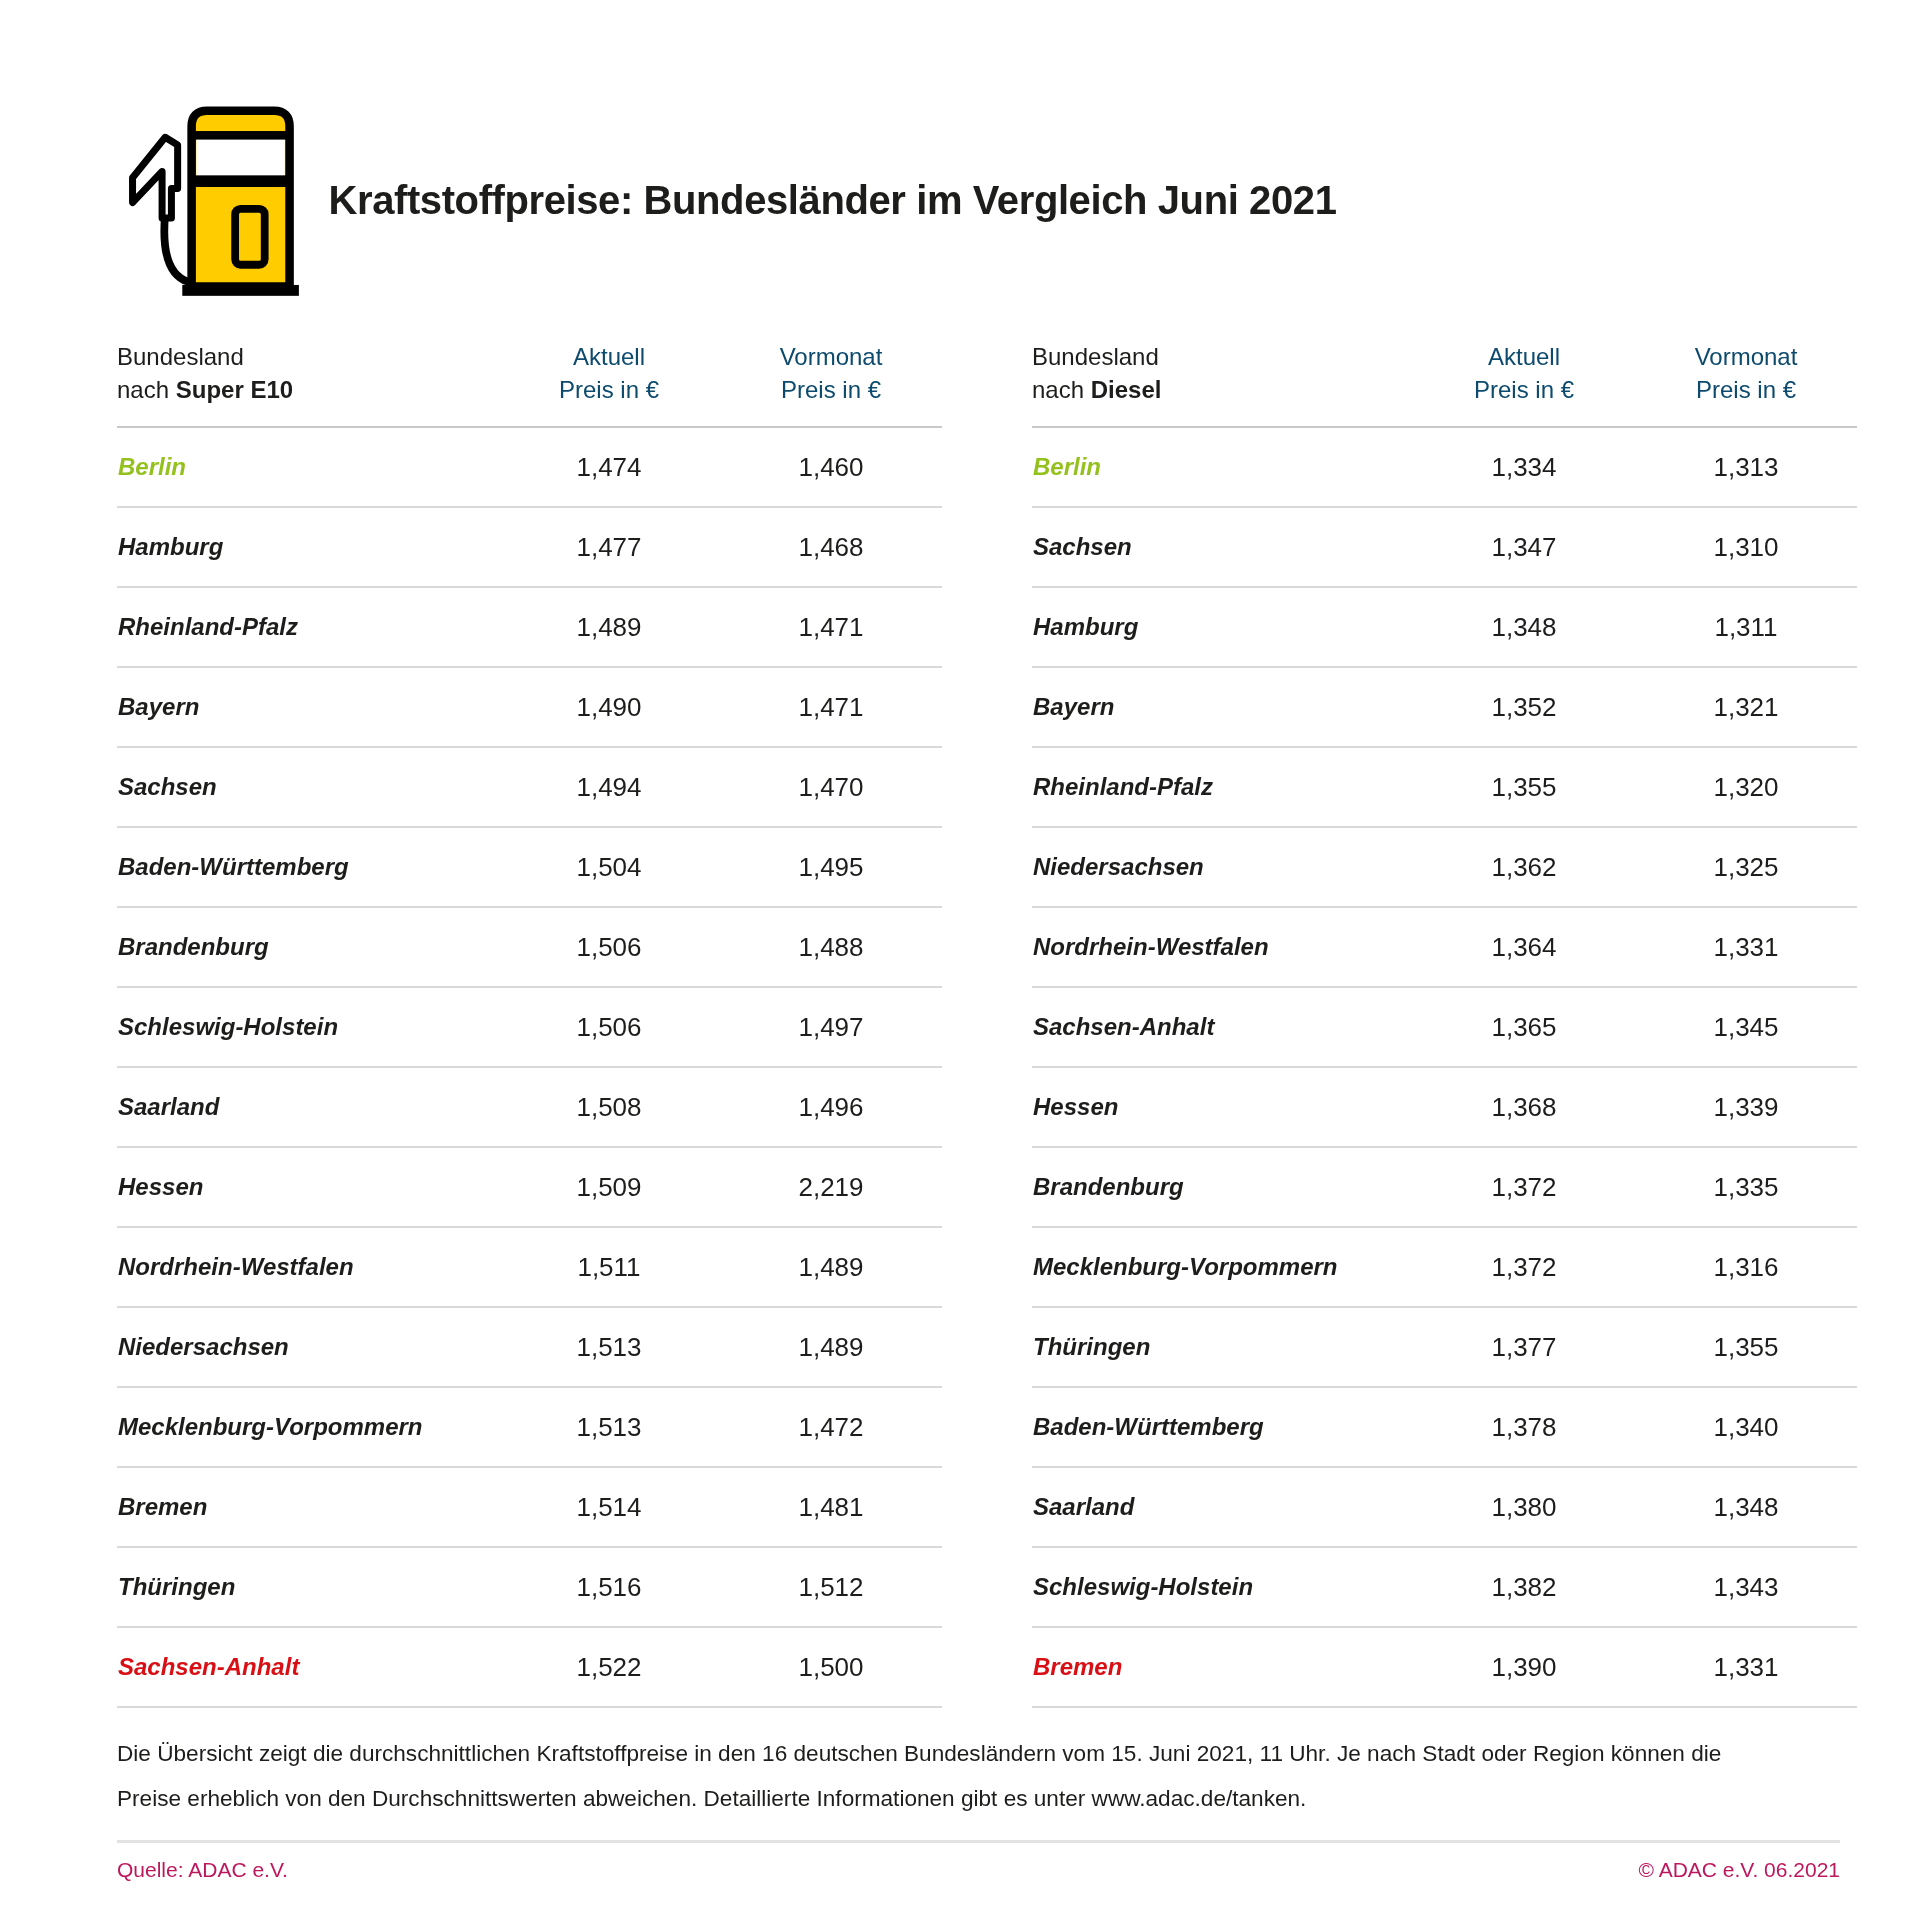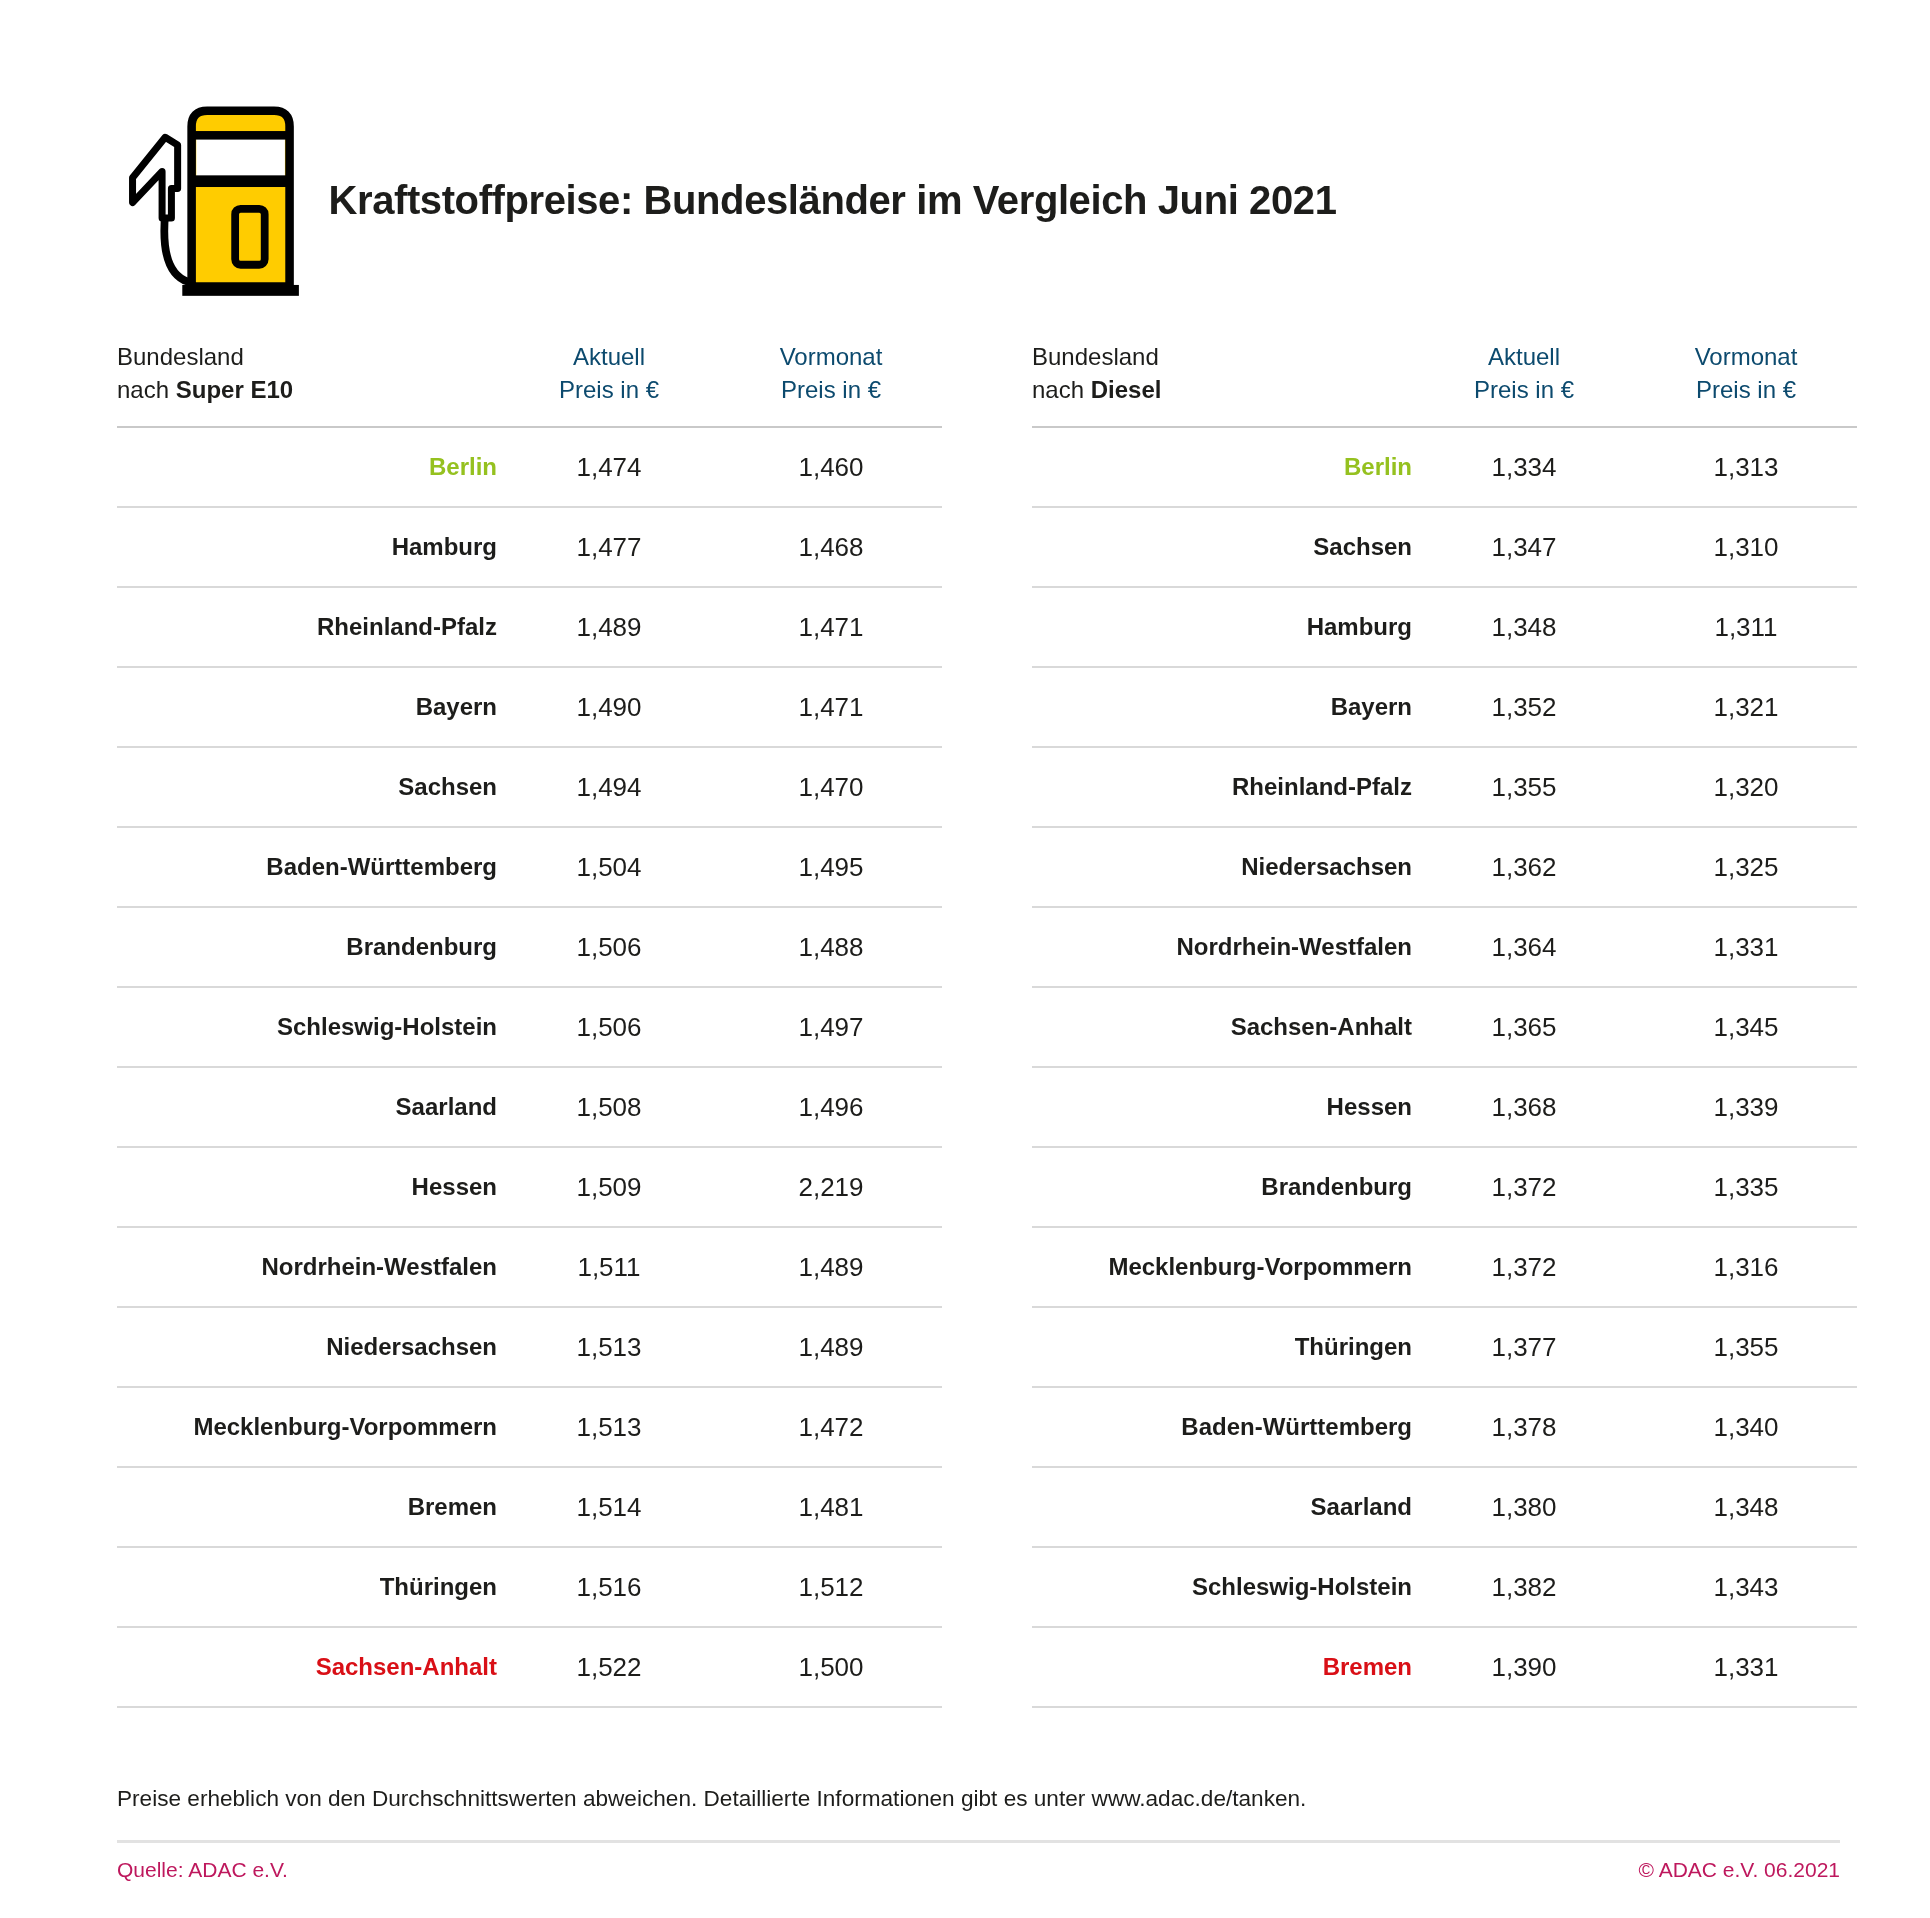--- a/index.html
+++ b/index.html
@@ -19,21 +19,21 @@
   .tables{display:flex;gap:90px;margin-top:39px;}
   table.price-table{width:825px;border-collapse:collapse;table-layout:fixed;}
   table.price-table col.c-name{width:381px;}
   table.price-table col.c-num{width:222px;}
   thead th{vertical-align:bottom;padding:0 0 20px 0;font-weight:normal;
            font-size:24px;line-height:33px;border-bottom:2.3px solid #c9c9c9;}
   th.h-name{text-align:left;color:#1d1d1b;}
   th.h-name b{font-weight:bold;}
   th.h-num{text-align:center;color:#0c4a6e;}
   tbody td{height:76px;border-bottom:2.3px solid #d9d9d9;}
-  td.state{font-size:24px;font-weight:bold;text-align:right;color:#1d1d1b;}
+  td.state{font-size:24px;font-weight:bold;text-align:left;color:#1d1d1b;font-style:italic;}
   td.state.green{color:var(--green,#95C11F);}
   td.state.red{color:var(--red,#D90F16);}
   td.num{font-size:26px;text-align:center;color:#1d1d1b;}
 
   
   .footnote{margin:23px 0 0 0;font-size:22.6px;line-height:45px;color:#1d1d1b;}
   .footer-divider{border:none;border-top:3.1px solid #e2e2e2;margin:18.7px 0 0 0;}
   .footer{display:flex;justify-content:space-between;align-items:baseline;
           margin-top:15.6px;font-size:21px;color:#be185d;}
 </style>
@@ -273,21 +273,21 @@
             <td class="state red">Bremen</td>
             <td class="num">1,390</td>
             <td class="num">1,331</td>
           </tr>
         </tbody>
     </table>
 
   </main>
 
   <p class="footnote">
-    <br>
+    <span>Die Übersicht zeigt die durchschnittlichen Kraftstoffpreise in den 16 deutschen Bundesländern vom 15. Juni 2021, 11 Uhr. Je nach Stadt oder Region können die</span><br>
     <span>Preise erheblich von den Durchschnittswerten abweichen. Detaillierte Informationen gibt es unter www.adac.de/tanken.</span>
   </p>
 
   <hr class="footer-divider">
 
   <footer class="footer">
     <span>Quelle: ADAC e.V.</span>
     <span>© ADAC e.V. 06.2021</span>
   </footer>
 

